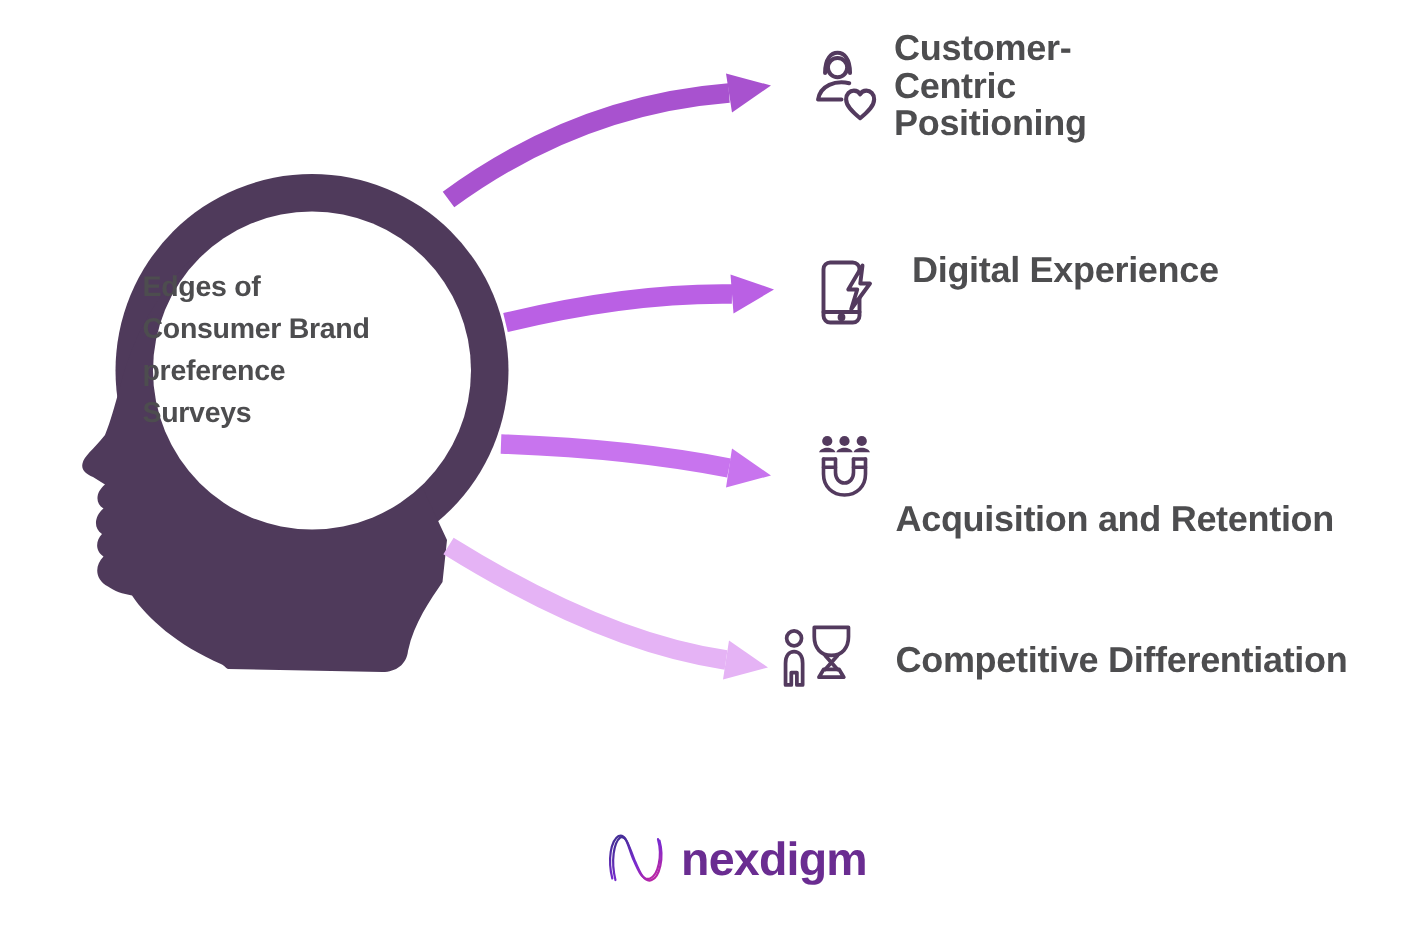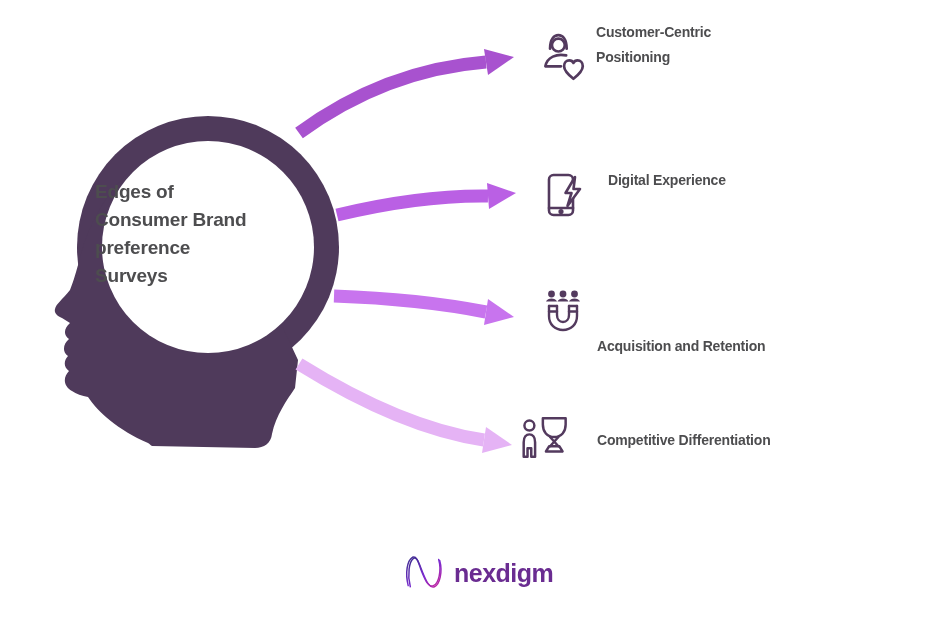--- a/index.html
+++ b/index.html
@@ -7,35 +7,35 @@
        font-family:"Liberation Sans","DejaVu Sans",sans-serif;}
   .stage{position:absolute;inset:0;width:936px;height:619px;}
   svg{display:block;}
   .abs{position:absolute;}
   .circle-title{
     position:absolute;left:95px;top:178px;width:220px;
     text-align:left;font-weight:700;font-size:19px;line-height:28px;
     color:#4D4D4F;letter-spacing:-0.2px;
   }
   .item-label{
-    position:absolute;font-weight:700;font-size:14px;line-height:25px;
+    position:absolute;font-weight:700;font-size:24px;line-height:25px;
     color:#4D4D4F;letter-spacing:-0.2px;
   }
   .nowrap{white-space:nowrap;}
   .label-1{left:596px;top:20px;width:185px;}
   .label-2{left:608px;top:168px;}
   .label-3{left:597px;top:290px;margin-top:44px;}
   .label-4{left:597px;top:428px;}
   .icon-1{left:536px;top:30px;}
   .icon-2{left:540px;top:170px;}
   .icon-3{left:540px;top:286px;}
   .icon-4{left:518px;top:412px;}
   .logo{position:absolute;left:404px;top:550px;height:44px;display:flex;align-items:center;}
   .logo-text{
-    font-weight:700;font-size:25px;color:#6A2C91;letter-spacing:-0.5px;
+    font-weight:700;font-size:31px;color:#6A2C91;letter-spacing:-0.5px;
     margin-left:8px;margin-top:2px;
   }
 </style>
 </head>
 <body>
 
 <div class="stage">
 
   <svg class="abs" style="left:0;top:0" width="936" height="619" viewBox="0 0 936 619">
 

